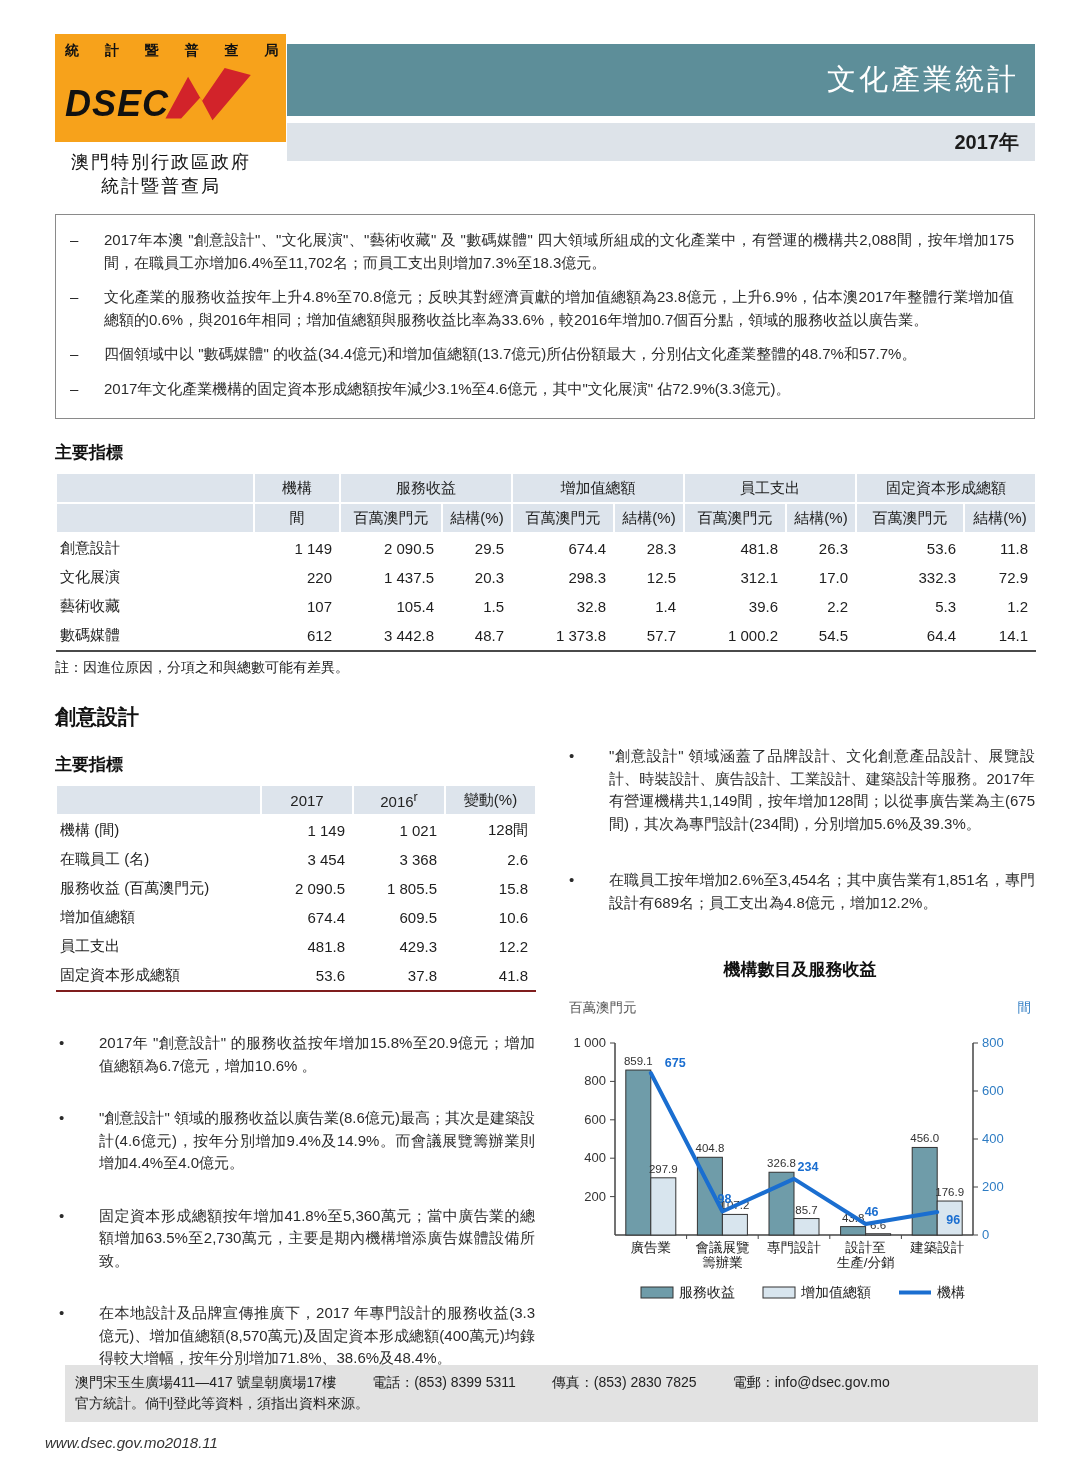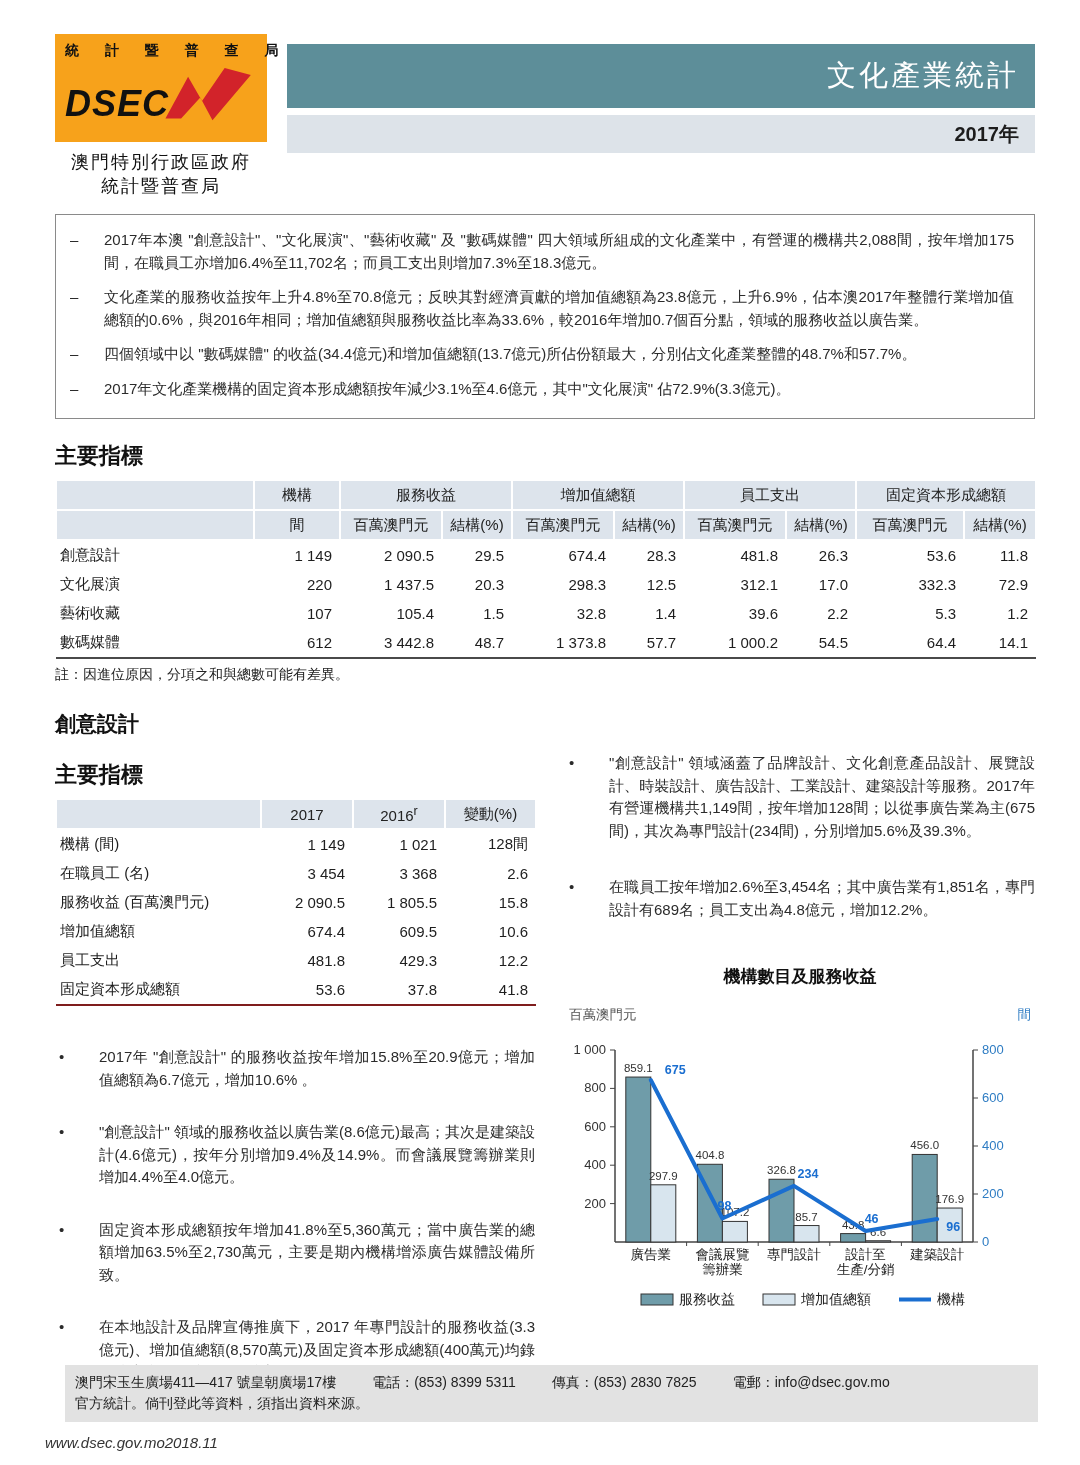--- a/index.html
+++ b/index.html
@@ -3,41 +3,41 @@
 <meta charset="utf-8">
 <style>
   html,body{margin:0;padding:0;background:#ffffff;}
   .page{width:1080px;height:1465px;position:relative;background:#fff;overflow:hidden;
         font-family:"Liberation Sans","DejaVu Sans",sans-serif;color:#2b2b2b;}
   .content{padding:34px 45px 0 55px;}
 
   
   .top{display:flex;}
   .logo-col{width:232px;flex:none;}
-  .logo-box{width:212px;height:108px;background:#f7a21b;box-sizing:border-box;padding:8px 10px 4px;}
+  .logo-box{width:231px;height:108px;background:#f7a21b;box-sizing:border-box;padding:8px 10px 4px;}
   .logo-top{font-size:14px;font-weight:bold;letter-spacing:11px;color:#111;white-space:nowrap;}
   .logo-mid{display:flex;align-items:flex-end;margin-top:8px;}
   .dsec{font-size:36px;font-weight:bold;font-style:italic;line-height:1;letter-spacing:1px;color:#111;}
   .zigzag{width:88px;height:54px;margin-left:-4px;}
   .gov1{font-size:18px;margin-top:8px;letter-spacing:2px;color:#111;width:212px;text-align:center;}
   .gov2{font-size:18px;letter-spacing:2px;color:#111;width:212px;text-align:center;}
   .banner-col{flex:1;padding-top:10px;}
-  .banner-main{height:64px;background:#5d8e99;color:#fff;font-size:29px;letter-spacing:3px;
+  .banner-main{height:72px;background:#5d8e99;color:#fff;font-size:29px;letter-spacing:3px;
                display:flex;align-items:center;justify-content:flex-end;padding-right:16px;padding-left:20px;}
   .banner-year{height:38px;margin-top:7px;background:#dde3e9;font-size:20px;font-weight:bold;color:#1c1c1c;
                display:flex;align-items:center;justify-content:flex-end;padding-right:16px;}
 
   
   .summary-box{border:1px solid #8a8a8a;margin-top:16px;padding:14px 20px 6px 14px;}
   .bullet-row{display:flex;margin-bottom:12px;}
   .bullet-row .marker{width:34px;flex:none;font-size:15px;line-height:1.5;}
   .btxt{font-size:15px;line-height:1.5;text-align:justify;flex:1;}
 
   
-  .tbl-title{font-size:22px;font-weight:bold;margin:22px 0 8px;color:#111;}
+  .tbl-title{font-size:17px;font-weight:bold;margin:22px 0 8px;color:#111;}
   table{border-collapse:collapse;table-layout:fixed;}
   .main-table{width:980px;border-bottom:2px solid #4a4a4a;}
   .sub-table{width:480px;border-bottom:2px solid #7f1d1d;}
   th{background:#dde4ec;border:2px solid #fff;font-weight:normal;font-size:15px;height:24px;padding:2px 4px;color:#222;}
   .main-table tbody tr:first-child td, .sub-table tbody tr:first-child td{border-top:2px solid #4a4a4a;}
   td{font-size:15px;height:27px;padding:1px 8px 1px 4px;color:#1e1e1e;}
   td.num{text-align:right;}
   td.lab{text-align:left;}
   .tbl-note{font-size:14px;margin-top:7px;color:#222;}
 

